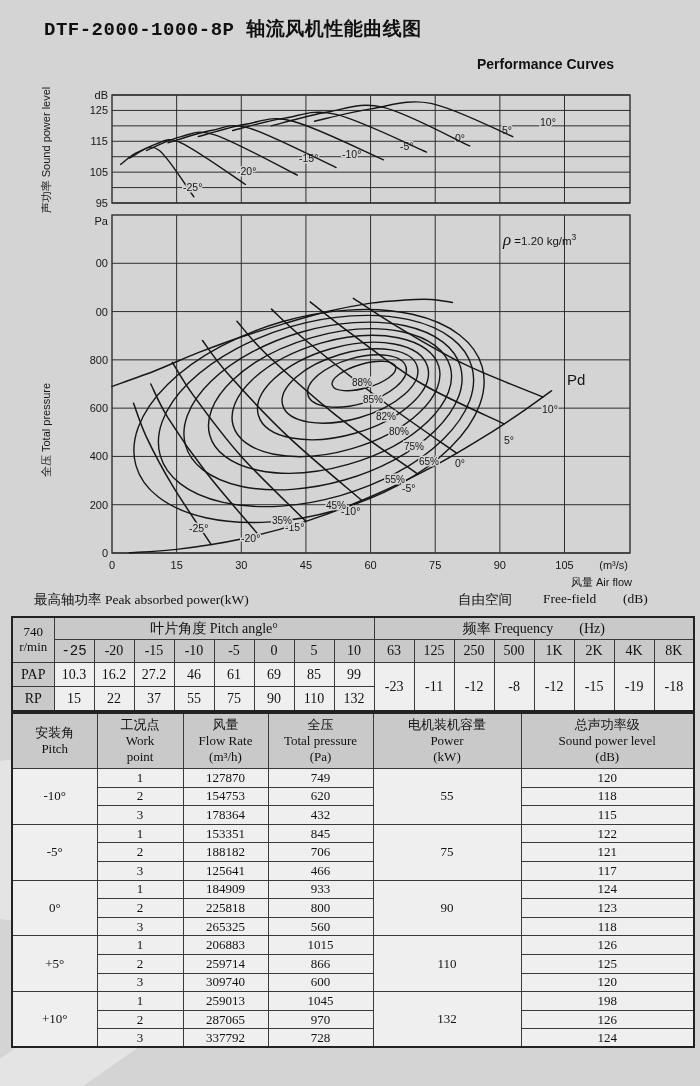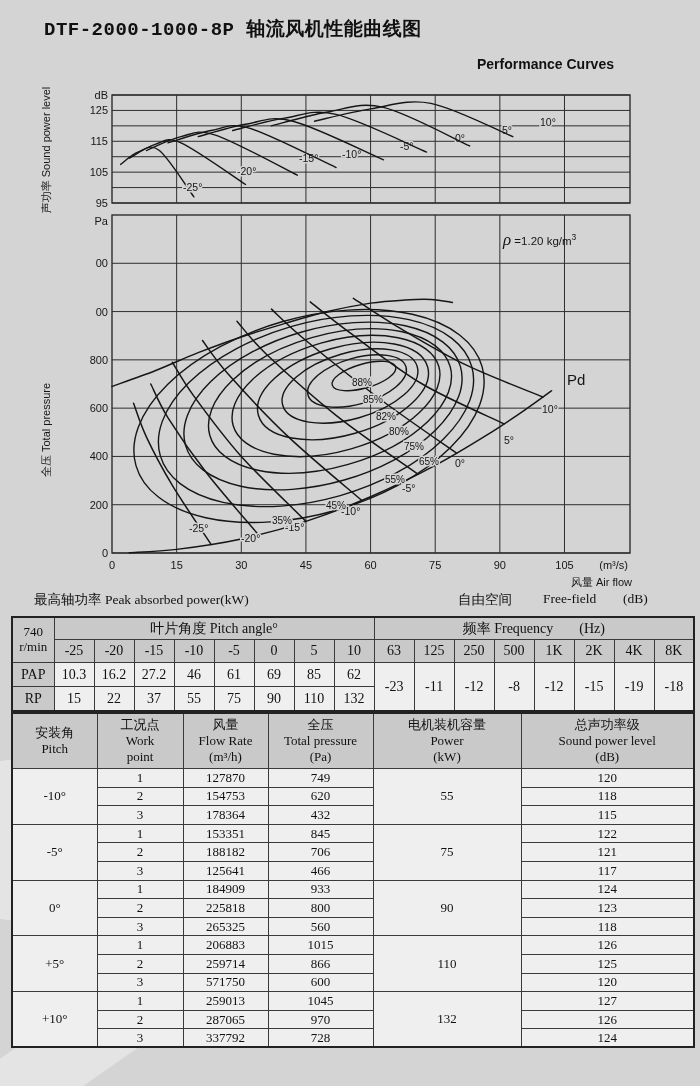--- a/index.html
+++ b/index.html
@@ -190,21 +190,21 @@
       <tbody>
         <tr>
           <th class="hd rpm" rowspan="2">
             <div>740</div>
             <div>r/min</div>
           </th>
           <th class="hd" colspan="8" style="height: 21px;">叶片角度 Pitch angle°</th>
           <th class="hd" colspan="8"><span>频率 Frequency</span><span style="margin-left:26px">(Hz)</span></th>
         </tr>
         <tr>
-          <th class="hd" style="height: 22px;">-25</th>
+          <th class="hd" style="height: 22px; font-family: Liberation Mono, monospace;">-25</th>
           <th class="hd" style="height: 22px;">-20</th>
           <th class="hd" style="height: 22px;">-15</th>
           <th class="hd" style="height: 22px;">-10</th>
           <th class="hd" style="height: 22px;">-5</th>
           <th class="hd" style="height: 22px;">0</th>
           <th class="hd" style="height: 22px;">5</th>
           <th class="hd" style="height: 22px;">10</th>
           <th class="hd">63</th>
           <th class="hd">125</th>
           <th class="hd">250</th>
@@ -216,21 +216,21 @@
         </tr>
         <tr>
           <th class="hd" style="height: 23px;">PAP</th>
           <td>10.3</td>
           <td>16.2</td>
           <td>27.2</td>
           <td>46</td>
           <td>61</td>
           <td>69</td>
           <td>85</td>
-          <td>62</td>
+          <td>99</td>
           <td rowspan="2">-23</td>
           <td rowspan="2">-11</td>
           <td rowspan="2">-12</td>
           <td rowspan="2">-8</td>
           <td rowspan="2">-12</td>
           <td rowspan="2">-15</td>
           <td rowspan="2">-19</td>
           <td rowspan="2">-18</td>
         </tr>
         <tr>
@@ -356,31 +356,31 @@
           <td>126</td>
         </tr>
         <tr style="height: 18.6px;">
           <td>2</td>
           <td>259714</td>
           <td>866</td>
           <td>125</td>
         </tr>
         <tr style="height: 18.6px;">
           <td>3</td>
-          <td>571750</td>
+          <td>309740</td>
           <td>600</td>
           <td>120</td>
         </tr>
         <tr style="height: 18.6px;">
           <td rowspan="3">+10°</td>
           <td>1</td>
           <td>259013</td>
           <td>1045</td>
           <td rowspan="3">132</td>
-          <td>127</td>
+          <td>198</td>
         </tr>
         <tr style="height: 18.6px;">
           <td>2</td>
           <td>287065</td>
           <td>970</td>
           <td>126</td>
         </tr>
         <tr style="height: 18.6px;">
           <td>3</td>
           <td>337792</td>

